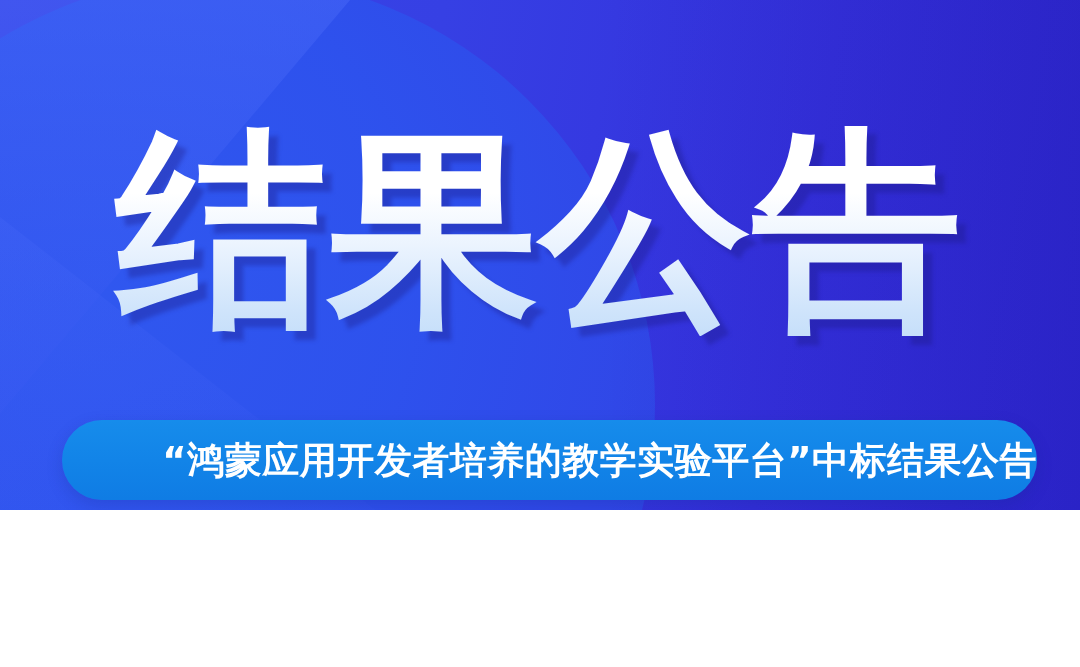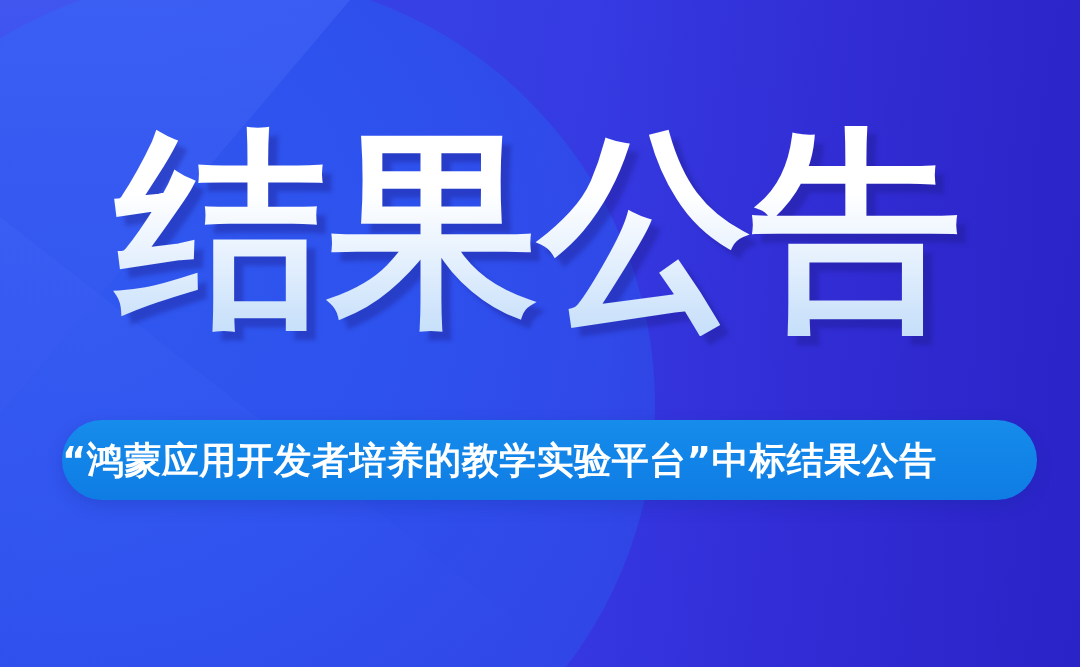--- a/index.html
+++ b/index.html
@@ -3,21 +3,21 @@
 <meta charset="utf-8">
 <style>
   html, body {
     margin: 0;
     padding: 0;
     background: #ffffff;
   }
   #poster {
     position: relative;
     width: 1080px;
-    height: 667px;
+    height: 510px;
     overflow: hidden;
     font-family: "Liberation Sans", "DejaVu Sans", sans-serif;
     background: #3a3ee2;
   }
 
   
   .bg-base {
     position: absolute;
     inset: 0;
     background: linear-gradient(100deg, #3846e8 0%, #3640e4 38%, #3430dd 72%, #2f28d8 100%);
@@ -108,21 +108,21 @@
     position: absolute;
     left: 62px;
     top: 420px;
     width: 975px;
     height: 80px;
     border-radius: 40px;
     background: linear-gradient(180deg, #168ceb 0%, #1284e8 50%, #0f7ce4 100%);
     box-shadow: 0 6px 16px rgba(18, 40, 140, 0.22);
     display: flex;
     align-items: center;
-    justify-content: flex-start;
+    justify-content: flex-end;
     z-index: 6;
   }
   .pill-text {
     color: #ffffff;
     font-family: "DejaVu Sans", "Liberation Sans", sans-serif;
     font-weight: 700;
     font-size: 37px;
     line-height: 1;
     letter-spacing: 0.5px;
     white-space: nowrap;

